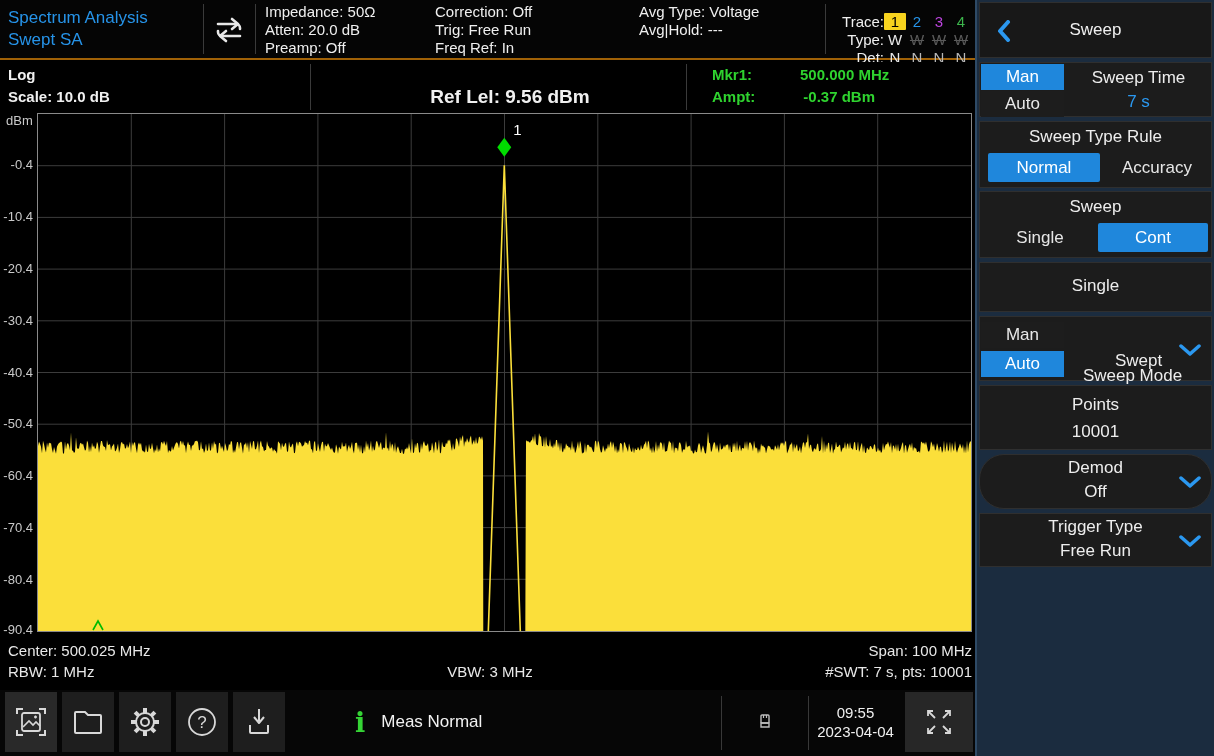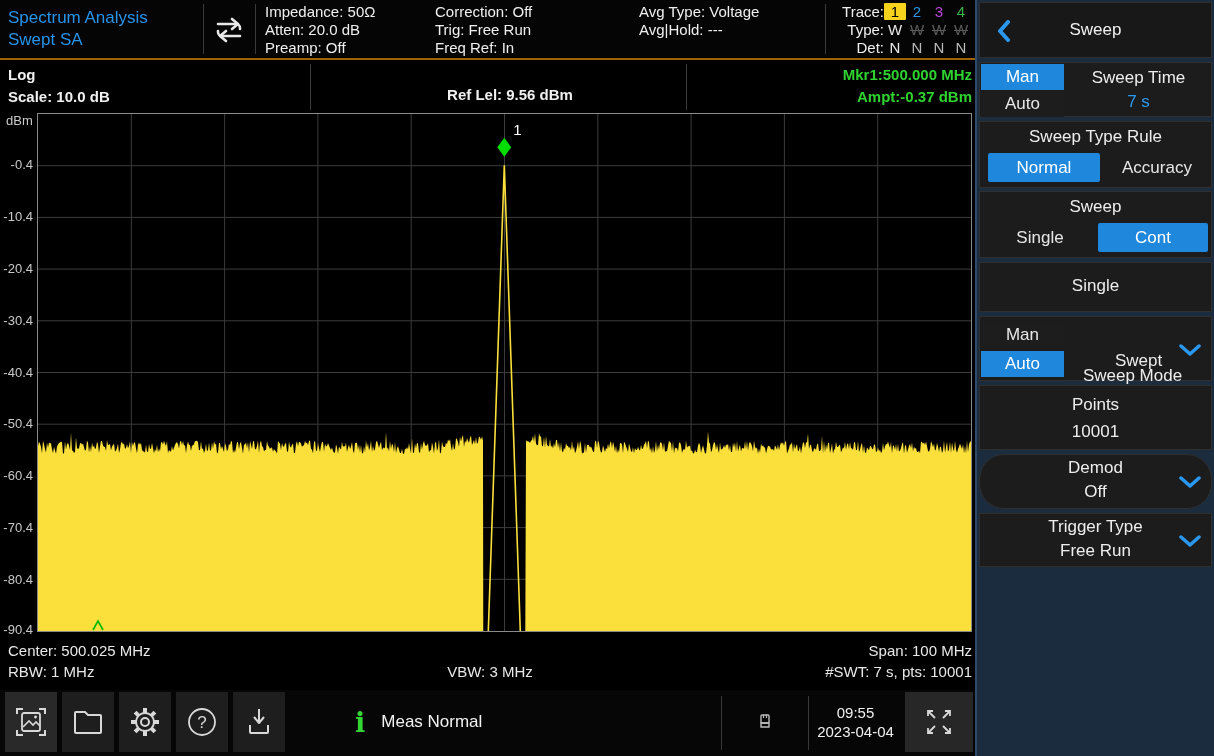--- a/index.html
+++ b/index.html
@@ -7,34 +7,34 @@
     font-family:"Liberation Sans", sans-serif; color:#e8e8e8; }
   .abs { position:absolute; }
   #stage { position:relative; width:1214px; height:756px; background:#000; }
 
   
   #topbar { left:0; top:0; width:975px; height:60px; background:#050505; border-bottom:2px solid #a16207; }
   .vdiv { position:absolute; top:4px; bottom:4px; width:1px; background:#3a3a3a; }
   #app-title { left:8px; top:7px; line-height:22px; font-size:17px; }
   .info-col { position:absolute; top:3px; font-size:15px; line-height:18px; color:#efefef; }
   #loop-btn { left:206px; top:6px; width:46px; height:48px; display:flex; align-items:center; justify-content:center; }
-  #trace-table { left:830px; top:2px; width:142px; font-size:15px; }
+  #trace-table { left:830px; top:12px; width:142px; font-size:15px; }
   .tt-row { display:flex; height:18px; align-items:center; }
   .tt-label { width:54px; text-align:right; color:#efefef; }
   .tt-cell { width:22px; text-align:center; margin-left:0; }
   .tt-num-sel { color:#000; border-radius:1px; }
   .dim-strike { color:#5a5a5a; text-decoration:line-through; }
   .det-dim { color:#b9b9b9; }
 
   
   #scalebar { left:0; top:62px; width:1092px; height:50px; background:#000;font-weight:bold; }
   #log-block { left:8px; top:2px; font-size:15px; line-height:22px; color:#f0f0f0; }
-  #reflevel { left:360px; top:24px; width:300px; text-align:center; font-size:15px; color:#f0f0f0; }
+  #reflevel { left:360px; top:24px; width:300px; text-align:center; font-size:19px; color:#f0f0f0; }
   #mkr-block { left:692px; top:2px; width:280px; font-size:15px; line-height:22px; }
-  .mkr-row { display:flex; justify-content:flex-end; }
+  .mkr-row { display:flex; justify-content:flex-start;gap:48px; }
   .green { color:#2fd32f; }
 
   
   #plot { left:37px; top:113px; width:935px; height:519px; border:1px solid #8a8a8a; background:#000; }
   #plot svg { display:block; }
   .ytick { position:absolute; width:33px; text-align:right; font-size:13px; color:#c9c9c9; left:0; transform:translateY(-8px); }
   #dbm-label { left:6px; top:113px; font-size:13px; color:#c9c9c9; }
 
   
   #footnotes { left:0; top:640px; width:975px; height:46px; font-size:15px; }

